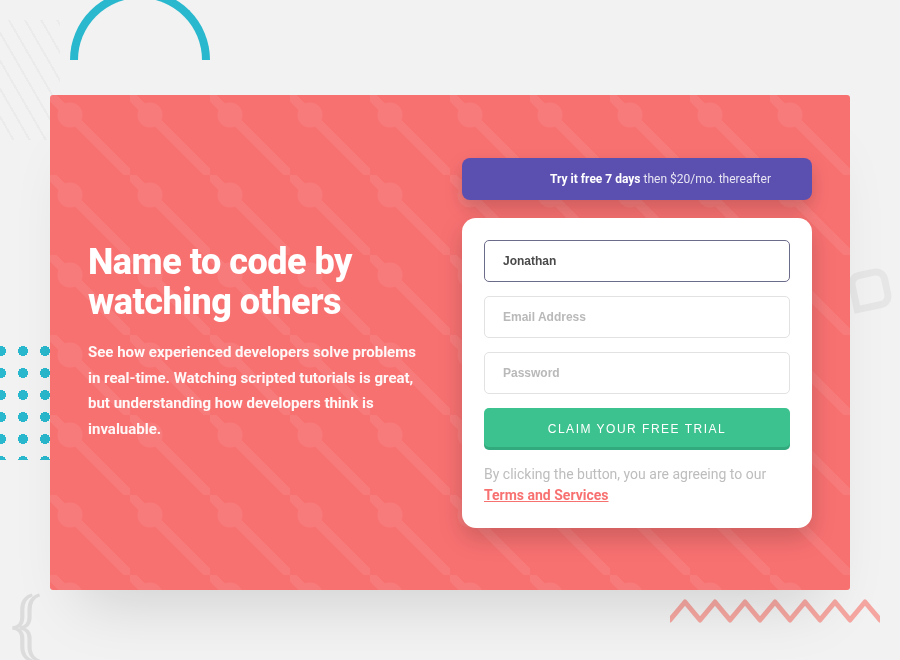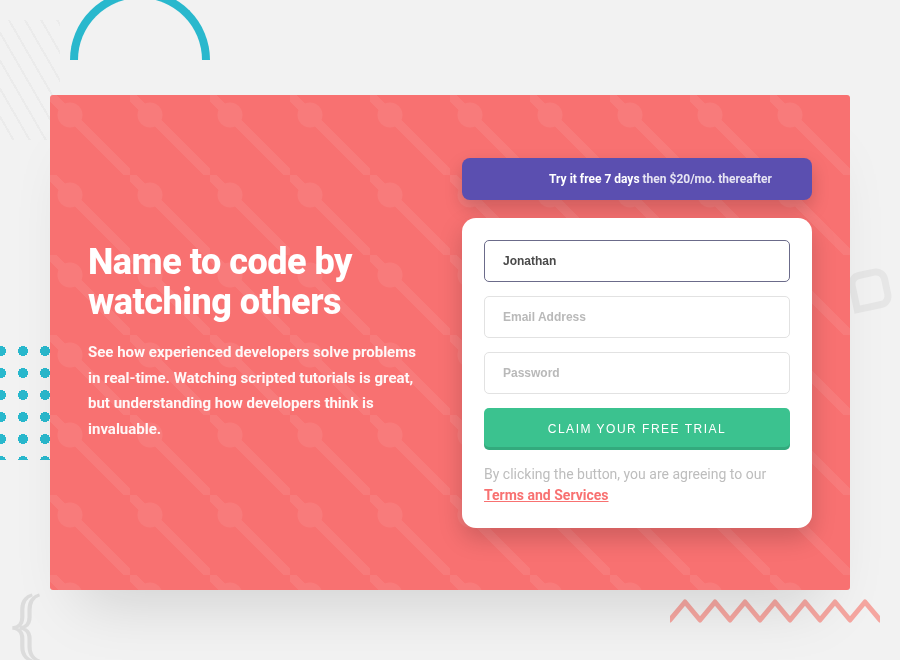--- a/index.html
+++ b/index.html
@@ -93,21 +93,21 @@
   .promo {
     background: #5b4fb0;
     color: #fff;
     text-align: center;
     font-size: 12px;
     padding: 14px 10px;
     border-radius: 8px;
     box-shadow: 0 8px 18px rgba(0,0,0,.18);
   }
   .promo b { font-weight: 700; margin-left: 47px; }
-  .promo span.rest { opacity: .85; font-weight: 700; }
+  .promo span.rest { opacity: .85; font-weight: 400; }
 
   .form-card {
     background: #fff;
     border-radius: 14px;
     padding: 22px;
     box-shadow: 0 10px 24px rgba(0,0,0,.18);
     display: flex;
     flex-direction: column;
     gap: 14px;
   }

